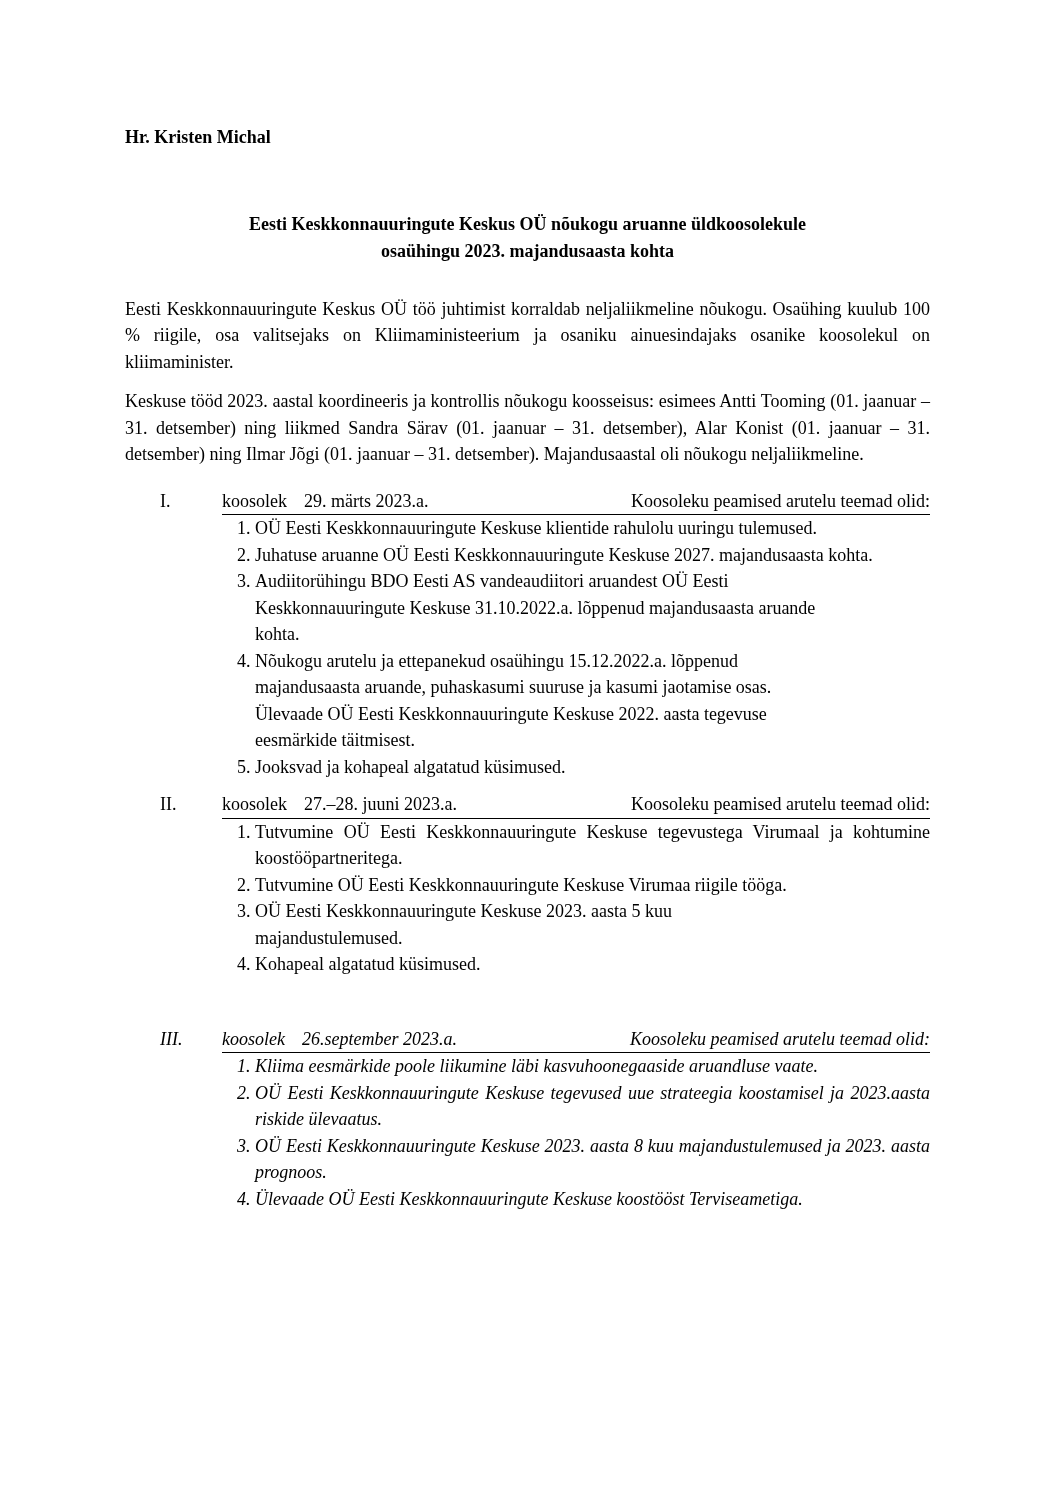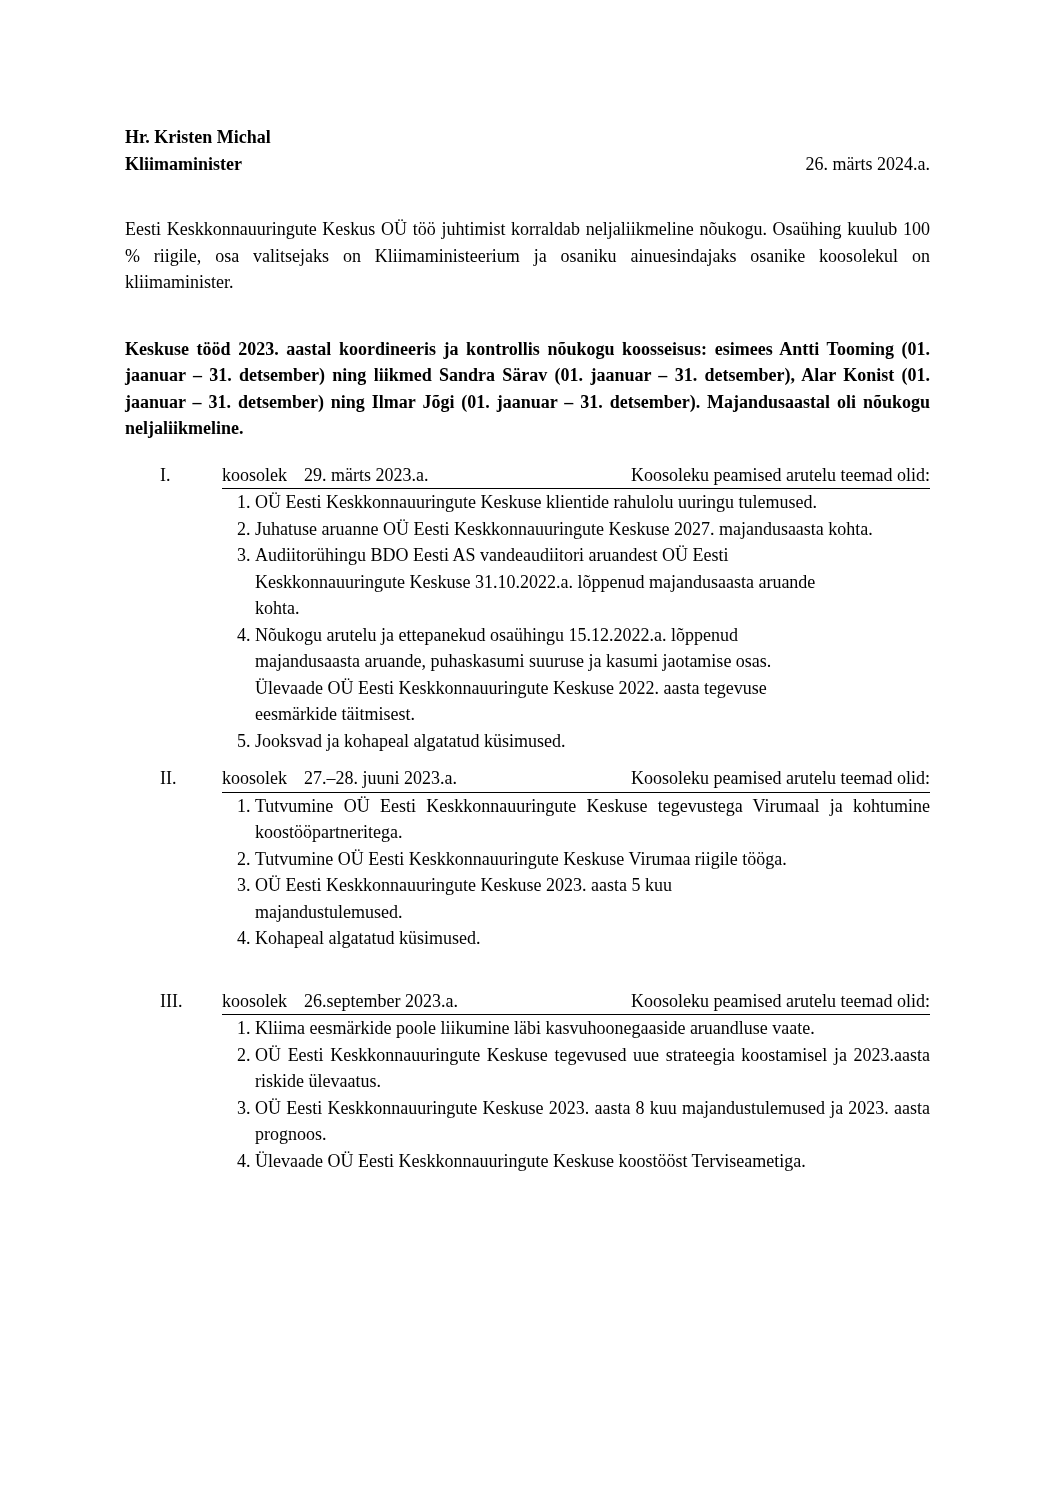--- a/index.html
+++ b/index.html
@@ -38,26 +38,26 @@
   }
   .doc-title {
     margin-top: 60px;
     text-align: center;
     font-weight: bold;
     line-height: 27px;
   }
   .para {
     text-align: justify;
   }
-  .para1 { margin-top: 39px; }
-  .para2 { margin-top: 40px; font-weight: bold; }
+  .para1 { margin-top: 31px; }
+  .para2 { margin-top: 13px; }
   .intro  { margin-top: 31px; }
   .meeting-1 { margin-top: 20px; }
   .meeting-2 { margin-top: 11px; }
-  .meeting-3 { margin-top: 36px; }
+  .meeting-3 { margin-top: 48px; font-style: italic; }
   .meeting-head {
     display: flex;
     padding-left: 35px;
   }
   .numeral {
     width: 62px;
     flex: none;
   }
   .heading {
     flex: 1;
@@ -79,25 +79,25 @@
     white-space: pre-line;
   }
 </style>
 </head>
 <body>
 
 <div class="page">
 
   <div class="sender-name">Hr. Kristen Michal</div>
 
-  <div class="role-row">
-    <span class="sender-role">Kliimaminister</span>
-    <span class="doc-date">26. märts 2024.a.</span>
+
+  <div class="doc-title">
+    <div>Eesti Keskkonnauuringute Keskus OÜ nõukogu aruanne üldkoosolekule</div>
+    <div>osaühingu 2023. majandusaasta kohta</div>
   </div>
-
 
   <div class="para para1">Eesti Keskkonnauuringute Keskus OÜ töö juhtimist korraldab neljaliikmeline nõukogu. Osaühing kuulub 100 % riigile, osa valitsejaks on Kliimaministeerium ja osaniku ainuesindajaks osanike koosolekul on kliimaminister.</div>
 
   <div class="para para2">Keskuse tööd 2023. aastal koordineeris ja kontrollis nõukogu koosseisus: esimees Antti Tooming (01. jaanuar – 31. detsember) ning liikmed Sandra Särav (01. jaanuar – 31. detsember), Alar Konist (01. jaanuar – 31. detsember) ning Ilmar Jõgi (01. jaanuar – 31. detsember). Majandusaastal oli nõukogu neljaliikmeline.</div>
 
 
   <div class="meeting meeting-1">
     <div class="meeting-head">
       <span class="numeral">I.</span>
       <div class="heading">

